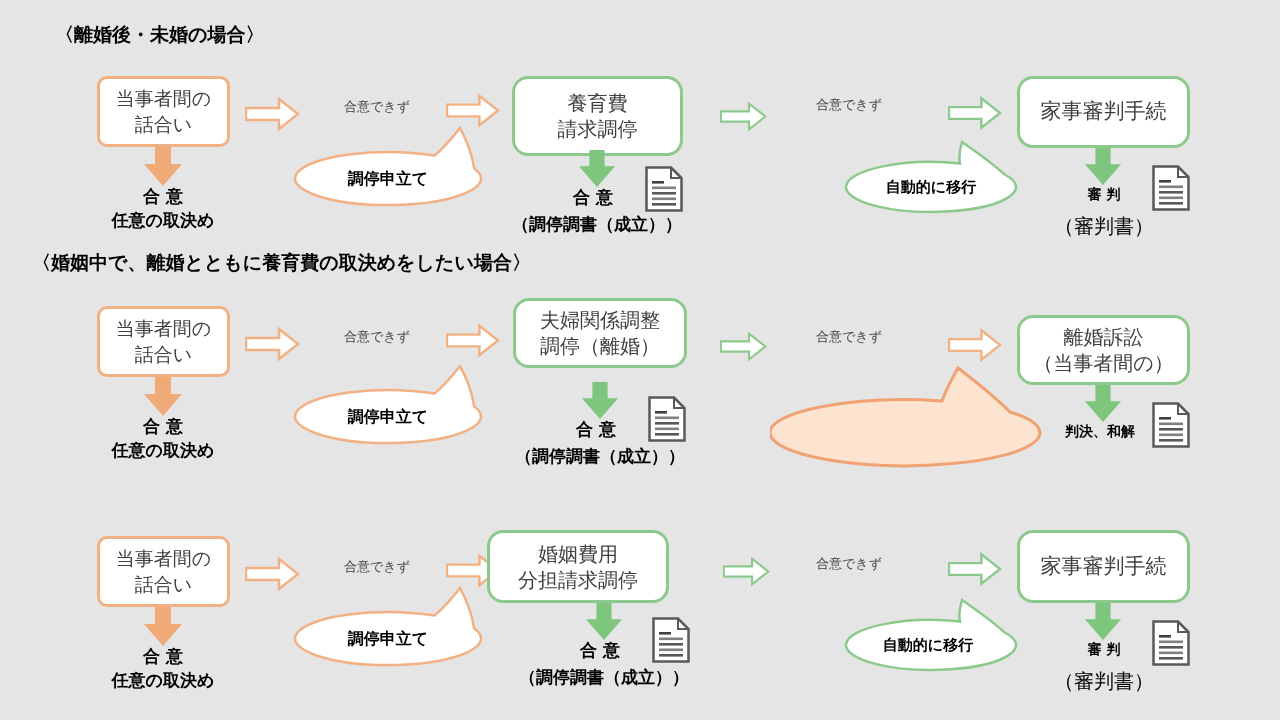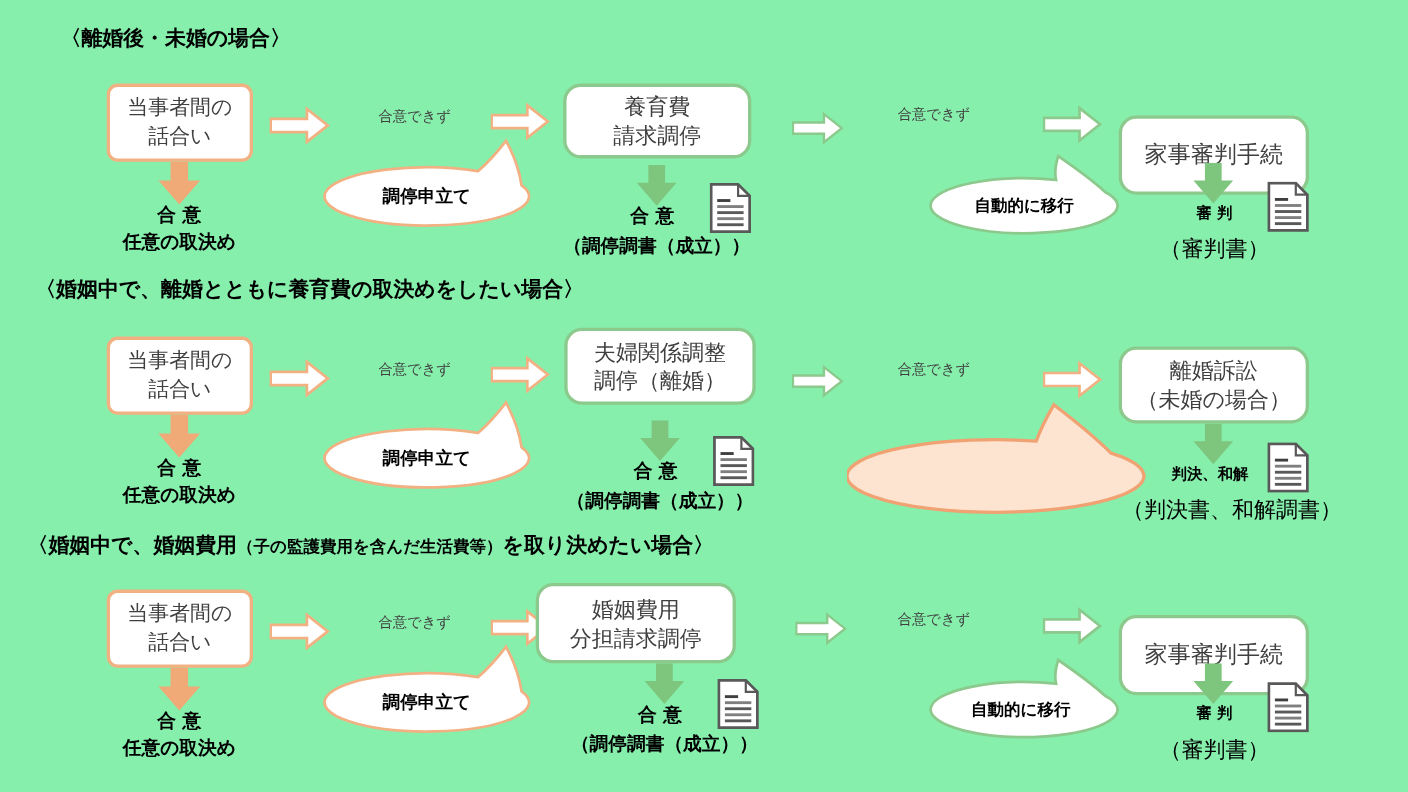--- a/index.html
+++ b/index.html
@@ -1,28 +1,28 @@
 <!DOCTYPE html>
 <html><head>
 <meta charset="utf-8">
 <style>
   html,body{margin:0;padding:0;background:#fff;}
   body{font-family:"DejaVu Sans","Liberation Sans",sans-serif;}
-  .canvas{position:relative;width:1280px;height:720px;background:#86efac;overflow:hidden;}
+  .canvas{position:relative;width:1280px;height:720px;background:#e5e5e5;overflow:hidden;}
   .abs{position:absolute;}
   .ctr{transform:translateX(-50%);white-space:nowrap;}
   .t-title{font-size:19px;font-weight:bold;color:#000;white-space:nowrap;}
   .t-title .sm{font-size:15px;}
   .obox{display:flex;flex-direction:column;justify-content:center;align-items:center;
         background:#fff;border:3px solid #F2B183;border-radius:10px;
         font-size:19px;color:#3f3f3f;line-height:1.32;text-align:center;box-sizing:border-box;}
   .gbox{display:flex;flex-direction:column;justify-content:center;align-items:center;
         background:#fff;border:3.5px solid #8CC98C;border-radius:16px;
         font-size:20px;color:#3f3f3f;line-height:1.3;text-align:center;box-sizing:border-box;}
-  .gbox.big{font-size:21px;margin-top:29px;}
+  .gbox.big{font-size:21px;}
   .b17{font-weight:bold;font-size:17px;color:#000;line-height:1.2;}
   .b20{font-weight:normal;font-size:20px;color:#000;line-height:1.2;}
   .b21{font-weight:bold;font-size:14px;color:#000;line-height:1.2;}
   .g15{font-size:13px;color:#404040;line-height:1.2;}
   .bub{font-weight:bold;font-size:16px;color:#000;line-height:1.2;}
   .bub15{font-weight:bold;font-size:15px;color:#000;line-height:1.2;text-align:center;}
   .bubBig{font-weight:bold;font-size:20px;color:#000;text-decoration:underline;line-height:1.2;}
   use.so{fill:#fff;stroke:#F2B183;stroke-width:2.5px;}
   use.sg{fill:#fff;stroke:#8CC98C;stroke-width:2.5px;}
   use.fo{fill:#F0AA78;stroke:none;}
@@ -69,21 +69,21 @@
     </svg>
   <div class="abs ctr g15" style="left:377px;top:99px">合意できず</div>
   <svg class="abs" style="left:446px;top:93px" width="54" height="35" viewBox="0 0 55 34">
       <use href="#arrowR" class="so"></use>
     </svg>
   <svg class="abs" style="left:293px;top:122px" width="200" height="88" viewBox="0 0 200 88">
       <path class="pbo" d="M141.5,33.6 A93,26.5 0 1 0 181.2,46.6 Q178,26 167,6 Q153,24 141.5,33.6 Z"></path>
     </svg>
   <div class="abs ctr bub" style="left:388px;top:169px">調停申立て</div>
 
-  <div class="abs gbox" style="left:512px;top:76px;width:171px;height:68px">
+  <div class="abs gbox" style="left:512px;top:76px;width:171px;height:80px">
     <span>養育費</span>
     <span>請求調停</span>
   </div>
   <svg class="abs" style="left:577px;top:150px" width="40" height="38" viewBox="0 0 40 40">
       <use href="#downArrow" class="fg"></use>
     </svg>
   <div class="abs ctr b17" style="left:593px;top:187px">合 意</div>
   <svg class="abs" style="left:645px;top:166px" width="38" height="46" viewBox="0 0 38 46">
       <use href="#docIcon"></use>
     </svg>
@@ -157,32 +157,30 @@
   <div class="abs ctr g15" style="left:849px;top:329px">合意できず</div>
   <svg class="abs" style="left:770px;top:364px" width="280" height="106" viewBox="0 0 280 106">
       <path class="pbof" d="M172,37 A135,33 0 1 0 240,48 Q222,30 188,4 Q177,23 172,37 Z"></path>
     </svg>
   <svg class="abs" style="left:948px;top:327px" width="54" height="36" viewBox="0 0 55 34">
       <use href="#arrowR" class="so"></use>
     </svg>
 
   <div class="abs gbox" style="left:1017px;top:315px;width:173px;height:70px">
     <span>離婚訴訟</span>
-    <span>（未婚の場合）</span>
+    <span>（当事者間の）</span>
   </div>
   <svg class="abs" style="left:1083px;top:385px" width="40" height="38" viewBox="0 0 40 40">
       <use href="#downArrow" class="fg"></use>
     </svg>
   <div class="abs ctr b21" style="left:1100px;top:423px">判決、和解</div>
   <svg class="abs" style="left:1152px;top:402px" width="38" height="46" viewBox="0 0 38 46">
       <use href="#docIcon"></use>
     </svg>
-  <div class="abs ctr b20" style="left:1120px;top:451px">（判決書、和解調書）</div>
-
-  <div class="abs t-title" style="left:25px;top:483px"><span>〈婚姻中で、婚姻費用</span><span class="sm">（子の監護費用を含んだ生活費等）</span><span>を取り決めたい場合〉</span></div>
+
 
   <div class="abs obox" style="left:97px;top:536px;width:133px;height:71px">
     <span>当事者間の</span>
     <span>話合い</span>
   </div>
   <svg class="abs" style="left:143px;top:607px" width="40" height="40" viewBox="0 0 40 40">
       <use href="#downArrow" class="fo"></use>
     </svg>
   <div class="abs ctr b17" style="left:163px;top:646px">合 意</div>
   <div class="abs ctr b17" style="left:163px;top:670px">任意の取決め</div>

